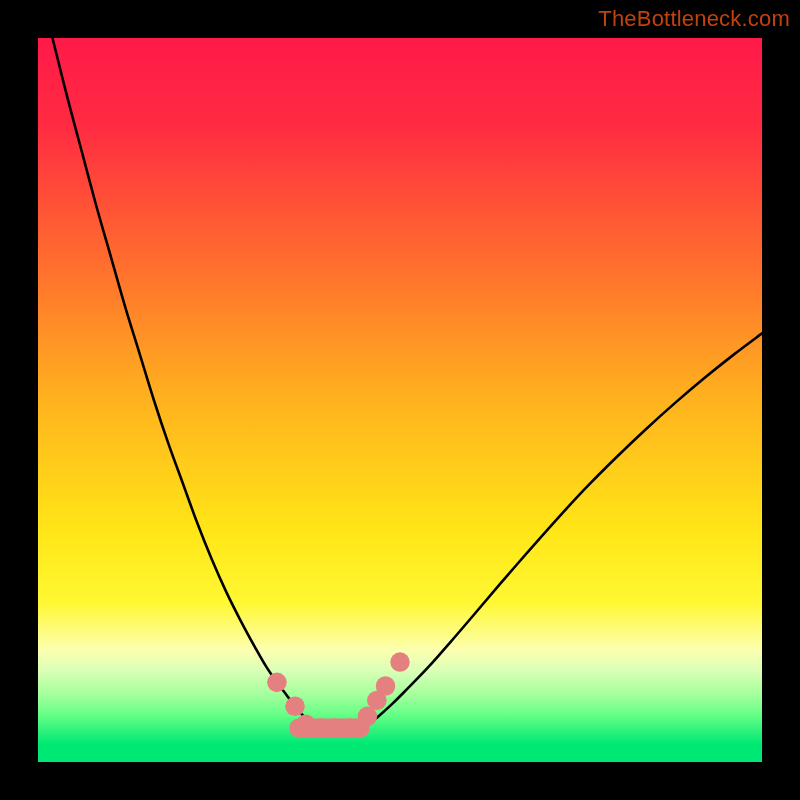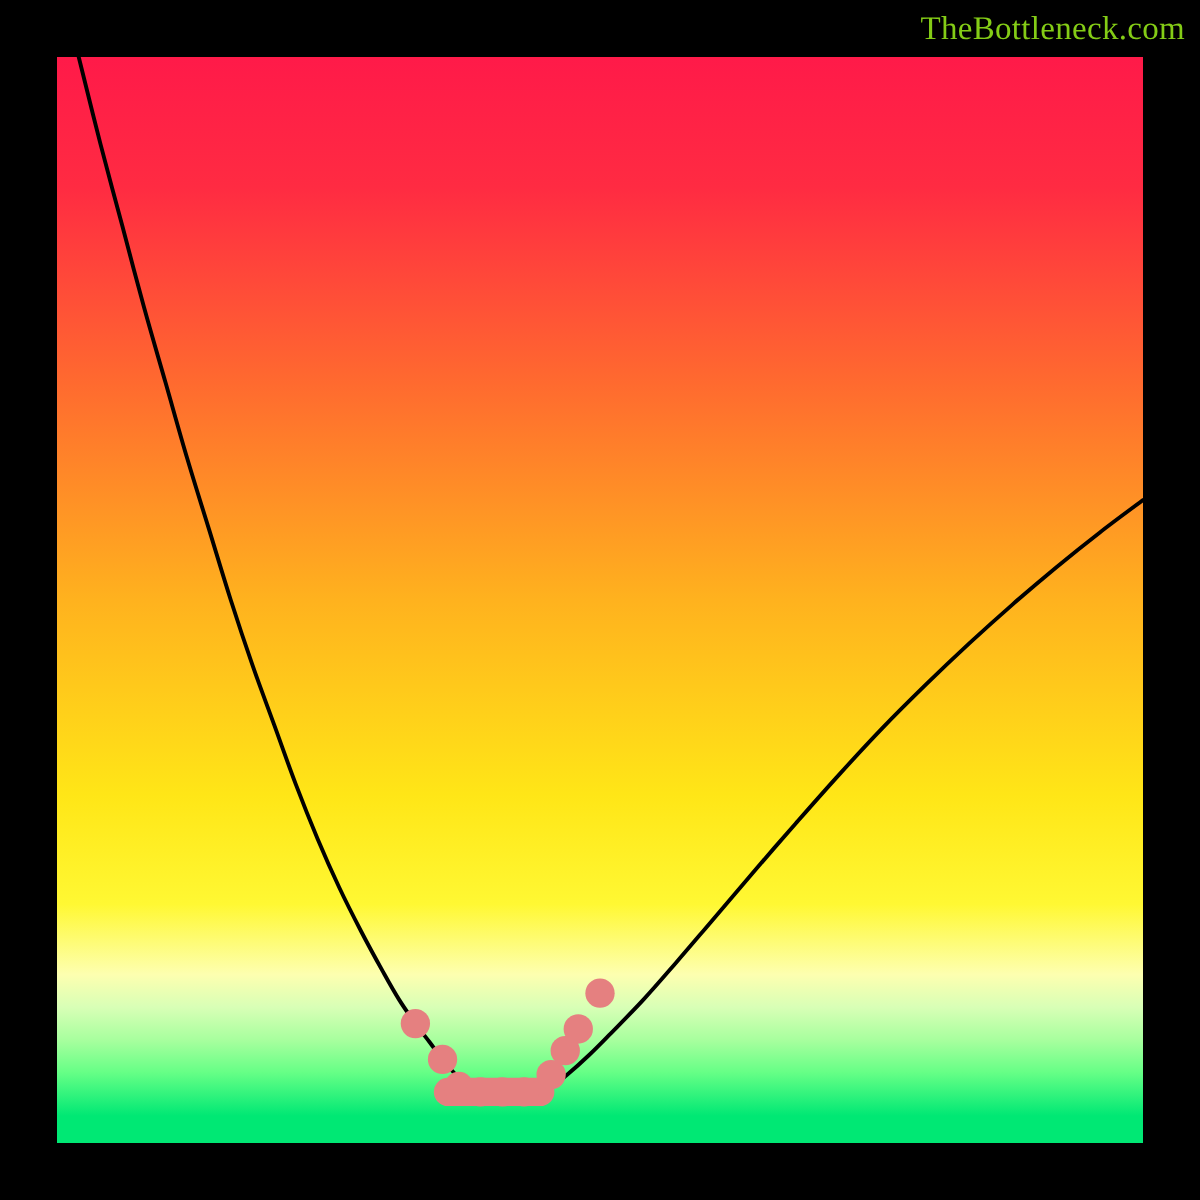--- a/index.html
+++ b/index.html
@@ -23,23 +23,23 @@
     left: 38px;
     top: 38px;
     width: 724px;
     height: 724px;
     overflow: hidden;
   }
   .watermark {
     position: absolute;
     top: 6px;
     right: 10px;
-    font-family: Liberation Serif, serif;
+    font-family: Liberation Sans, sans-serif;
     font-size: 22px;
-    color: #84cc16;
+    color: #c2410c;
     letter-spacing: 0.2px;
     font-weight: 500;
   }
   svg {
     position: absolute;
     left: 0; top: 0;
   }
 </style>
 </head>
 <body>

